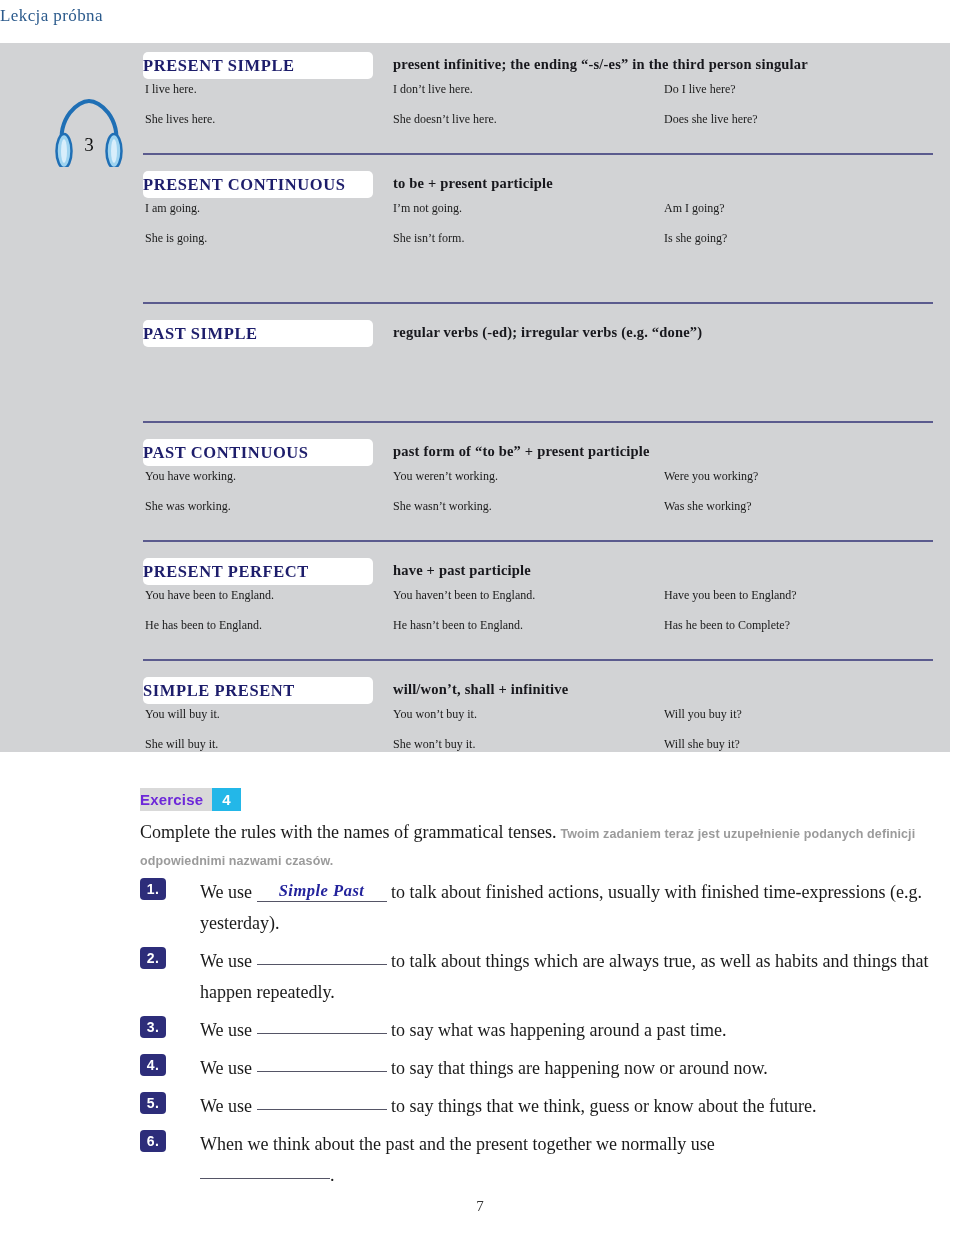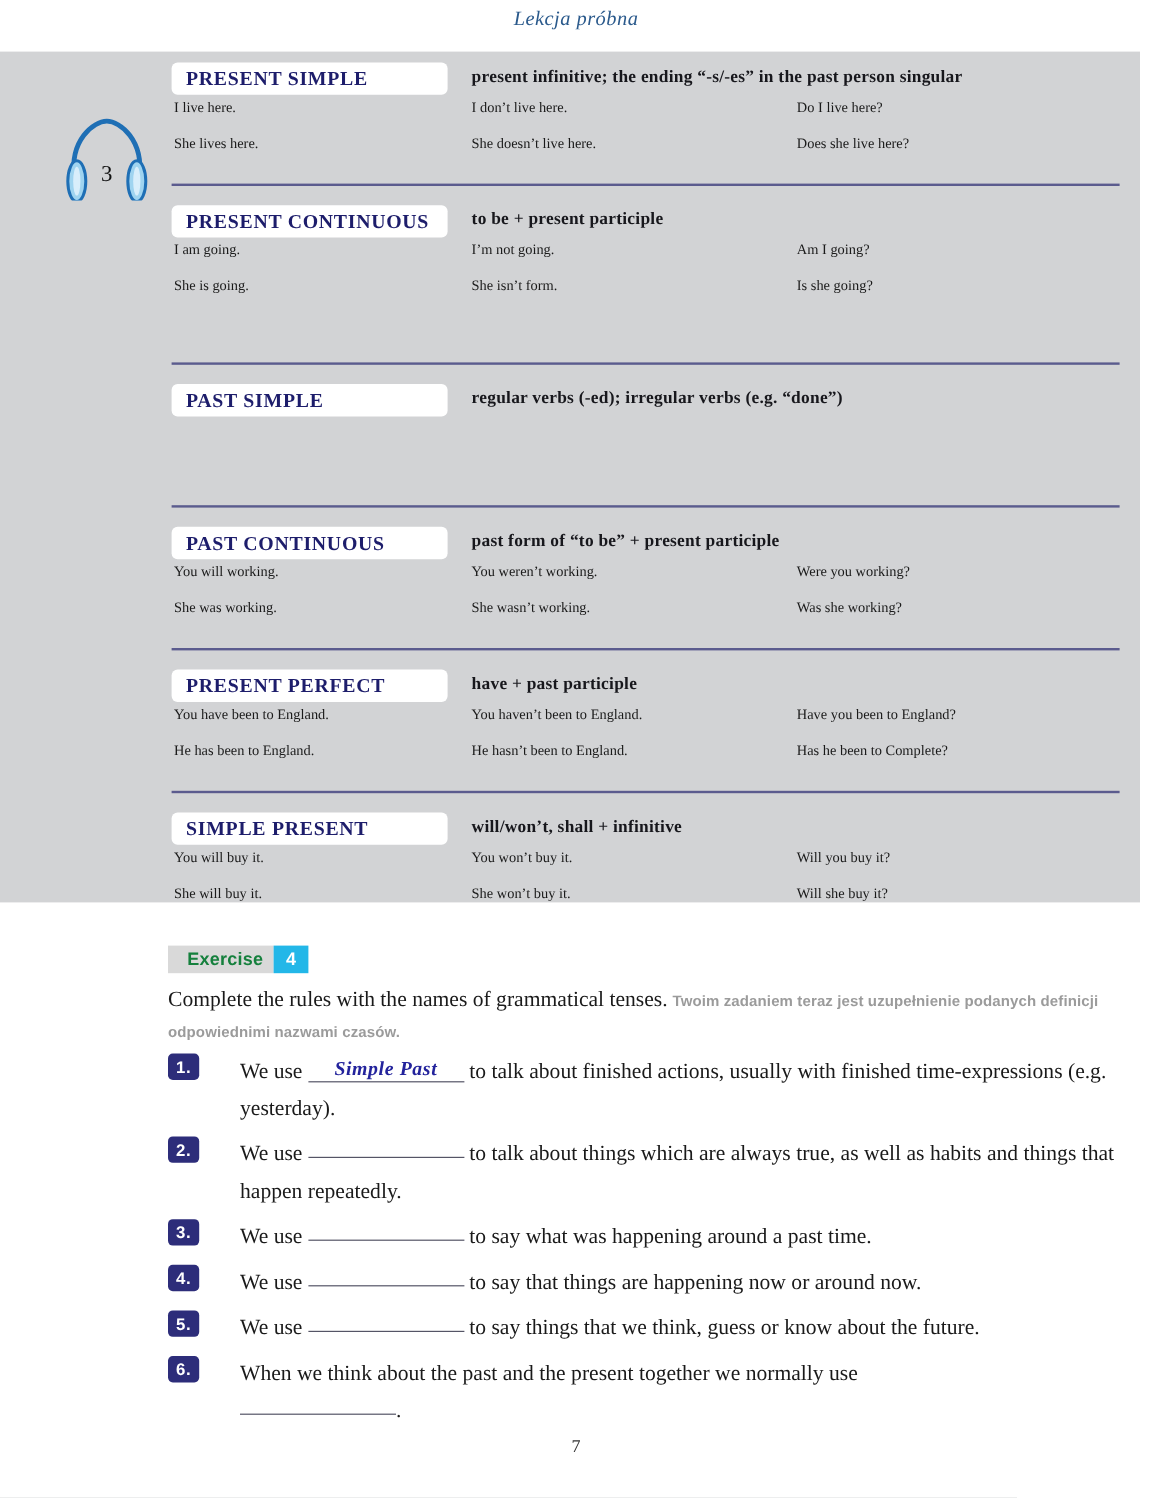--- a/index.html
+++ b/index.html
@@ -11,25 +11,23 @@
     height: 1248px;
     background: #ffffff;
     font-family: "Liberation Serif", serif;
     position: relative;
     overflow: hidden;
   }
 
   
   .page-header {
     width: 100%;
-    text-align: center;
     padding-top: 6px;
     height: 31px;
     box-sizing: border-box;
-    font-style: italic;
   }
   .page-header .title {
     color: #2b5a8c;
     font-family: "Liberation Serif", serif;
     font-size: 17px;
     letter-spacing: 0.4px;
   }
 
   
   .grammar-panel {
@@ -58,21 +56,21 @@
   }
 
   .label-box {
     width: 230px;
     height: 27px;
     background: #ffffff;
     border-radius: 5px;
     display: flex;
     align-items: center;
     box-sizing: border-box;
-    padding-left: 12px;
+    padding-left: 0;
   }
   .label-box .label-text {
     color: #1d1d6b;
     font-weight: bold;
     font-size: 16.5px;
     letter-spacing: 0.6px;
     font-family: "Liberation Serif", serif;
   }
 
   .formula {
@@ -115,25 +113,25 @@
   .ex-badge {
     position: absolute;
     left: 140px;
     top: 36px;
     display: flex;
     height: 23px;
     align-items: stretch;
   }
   .ex-badge .ex-word {
     background: #d9d9d9;
-    color: #15803d;
+    color: #6d28d9;
     font-family: "Liberation Sans", sans-serif;
     font-weight: bold;
     font-size: 15px;
-    padding: 0 9px 0 16px;
+    padding: 0 9px 0 0;
     display: flex;
     align-items: center;
     letter-spacing: 0.2px;
   }
   .ex-badge .ex-num {
     background: #23b7e8;
     color: #ffffff;
     font-family: "Liberation Sans", sans-serif;
     font-weight: bold;
     font-size: 15px;
@@ -252,21 +250,21 @@
       <ellipse cx="62" cy="56" rx="3" ry="12" fill="#d8eefb"></ellipse>
       <text x="37" y="56" text-anchor="middle" font-family="Liberation Serif, serif" font-size="19" fill="#111111">3</text>
     </svg>
   </div>
 
   <div id="tense-container">
       <div class="tense-block" style="top: 9px;">
         <div class="label-box">
           <span class="label-text">PRESENT SIMPLE</span>
         </div>
-        <div class="formula">present infinitive; the ending “-s/-es” in the past person singular</div>
+        <div class="formula">present infinitive; the ending “-s/-es” in the third person singular</div>
         <div class="rows">
           <div class="grow">
             <span class="c1">I live here.</span>
             <span class="c2">I don’t live here.</span>
             <span class="c3">Do I live here?</span>
           </div>
           <div class="grow">
             <span class="c1">She lives here.</span>
             <span class="c2">She doesn’t live here.</span>
             <span class="c3">Does she live here?</span>
@@ -300,21 +298,21 @@
         <div class="formula">regular verbs (-ed); irregular verbs (e.g. “done”)</div>
       </div>
       <div class="divider" style="top: 378px;"></div>
       <div class="tense-block" style="top: 396px;">
         <div class="label-box">
           <span class="label-text">PAST CONTINUOUS</span>
         </div>
         <div class="formula">past form of “to be” + present participle</div>
         <div class="rows">
           <div class="grow">
-            <span class="c1">You will working.</span>
+            <span class="c1">You have working.</span>
             <span class="c2">You weren’t working.</span>
             <span class="c3">Were you working?</span>
           </div>
           <div class="grow">
             <span class="c1">She was working.</span>
             <span class="c2">She wasn’t working.</span>
             <span class="c3">Was she working?</span>
           </div>
         </div>
       </div>

